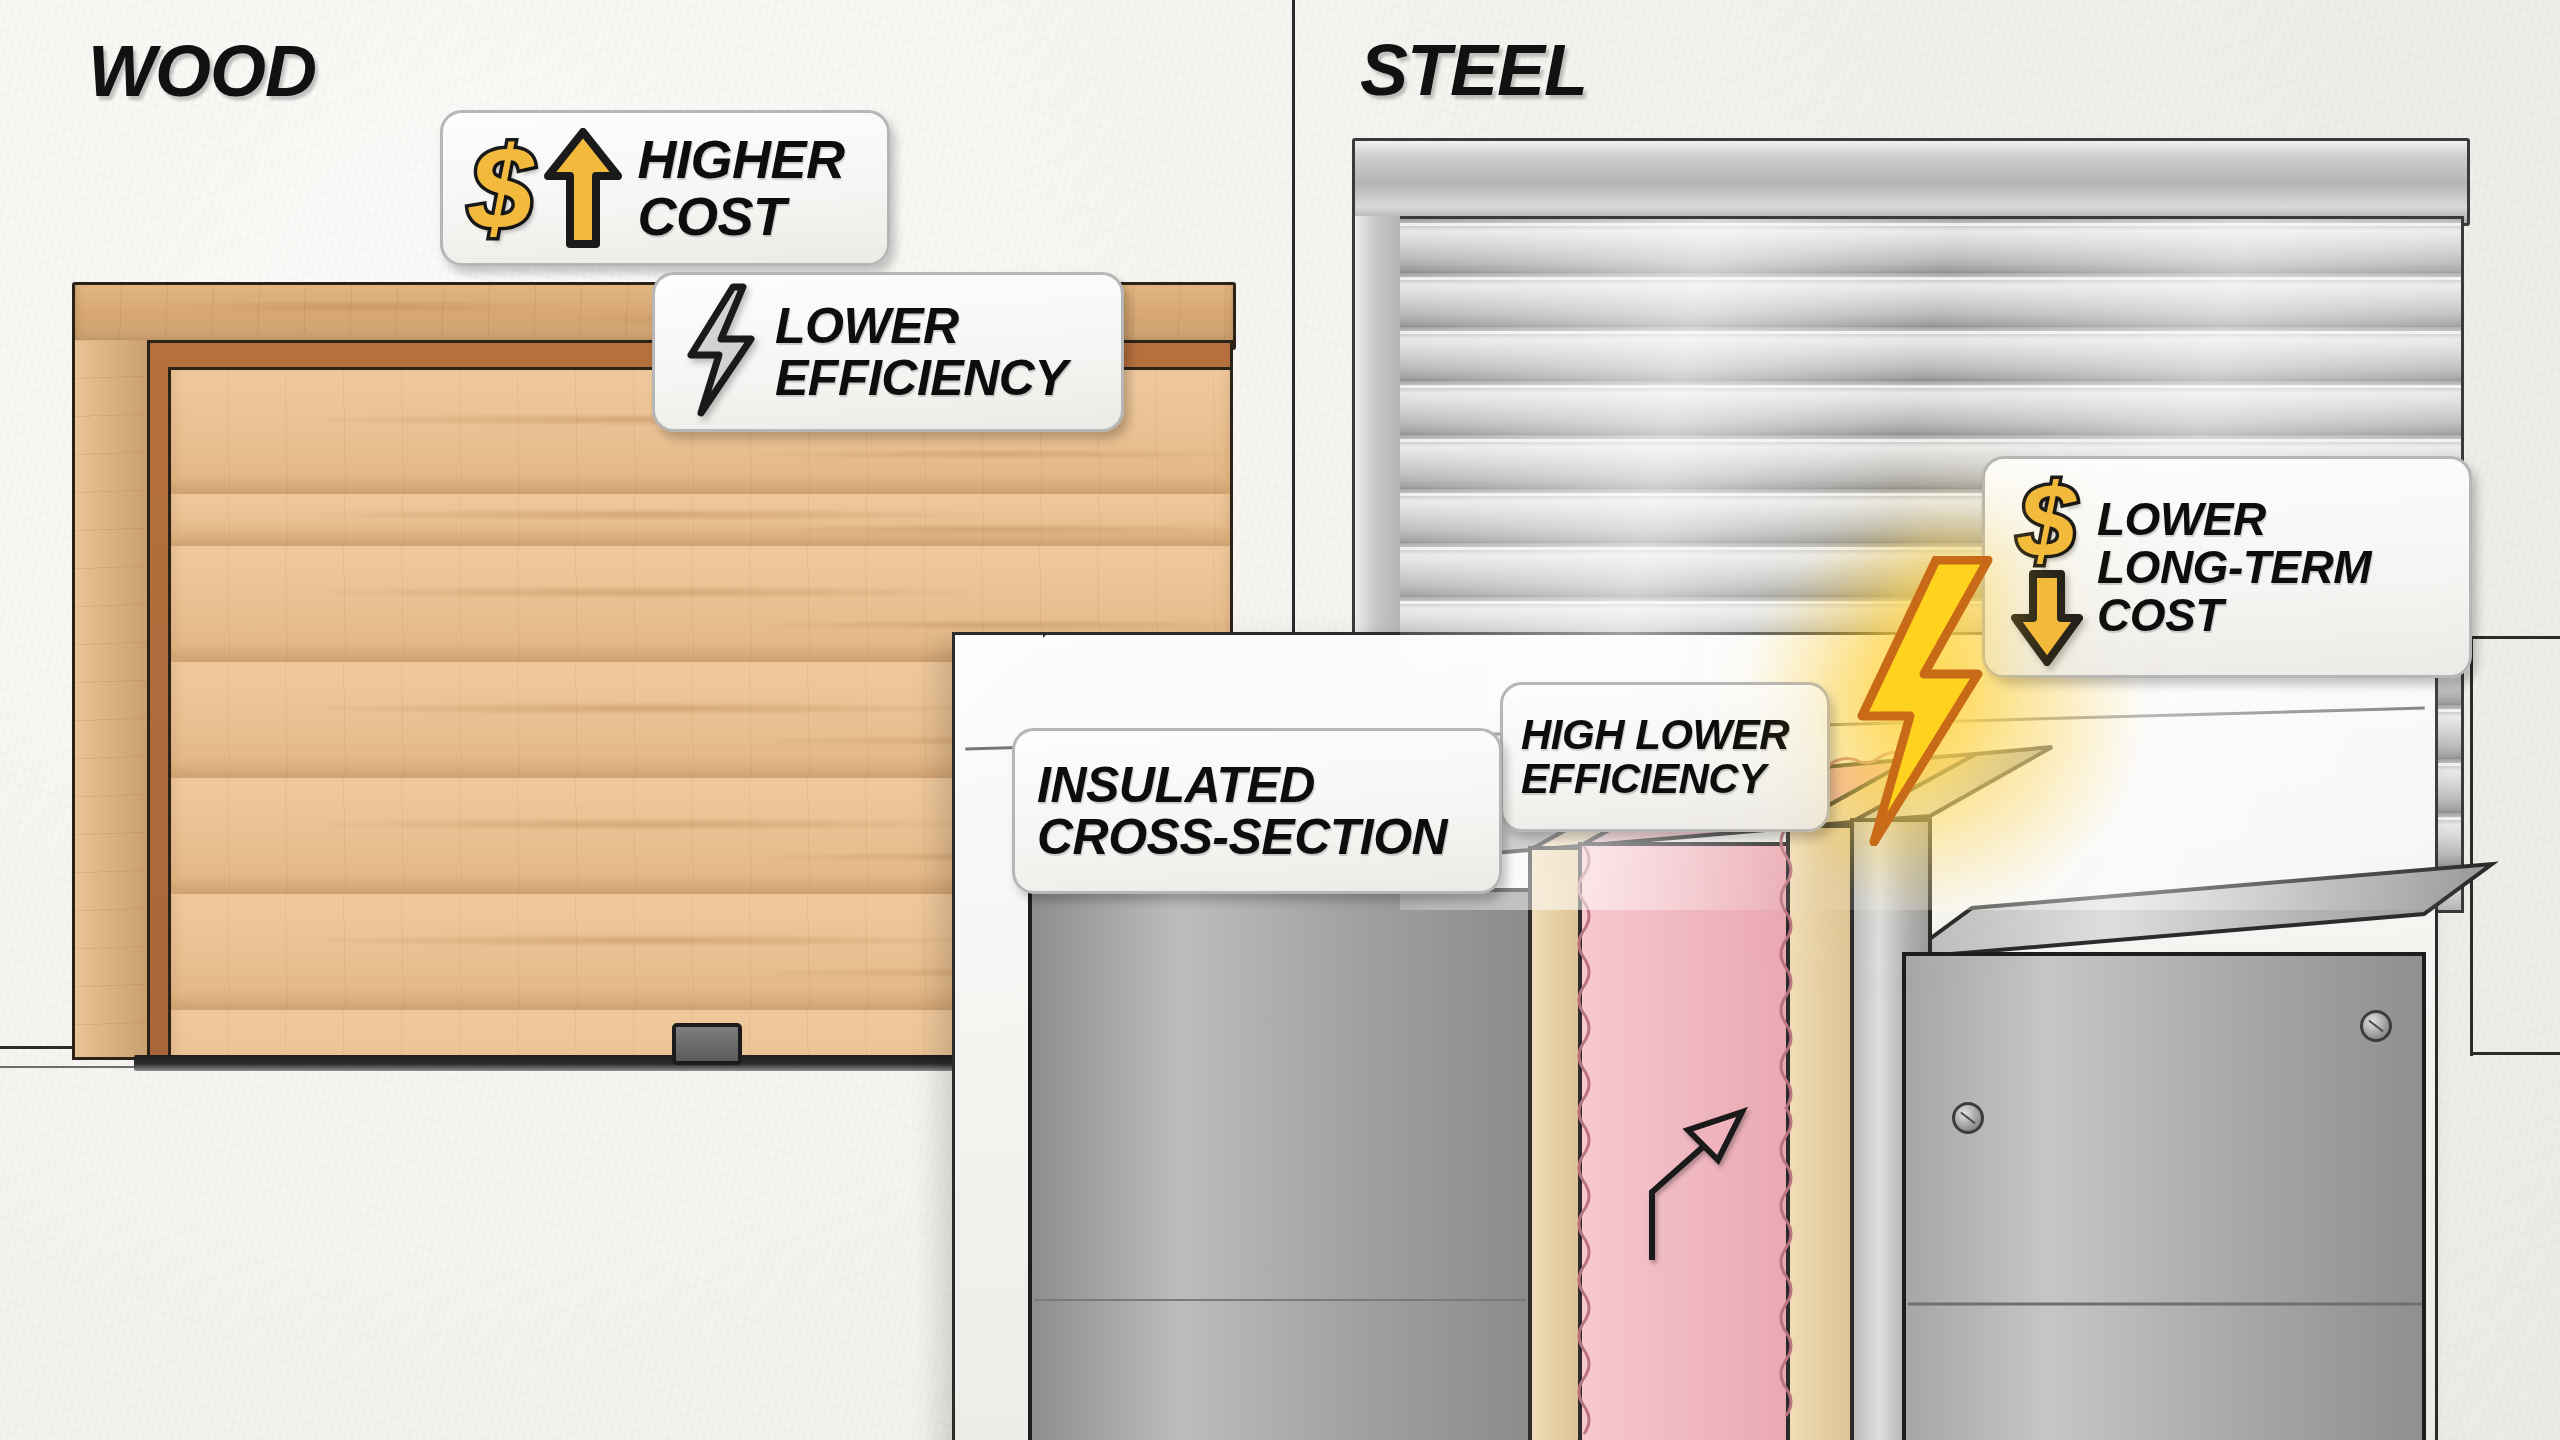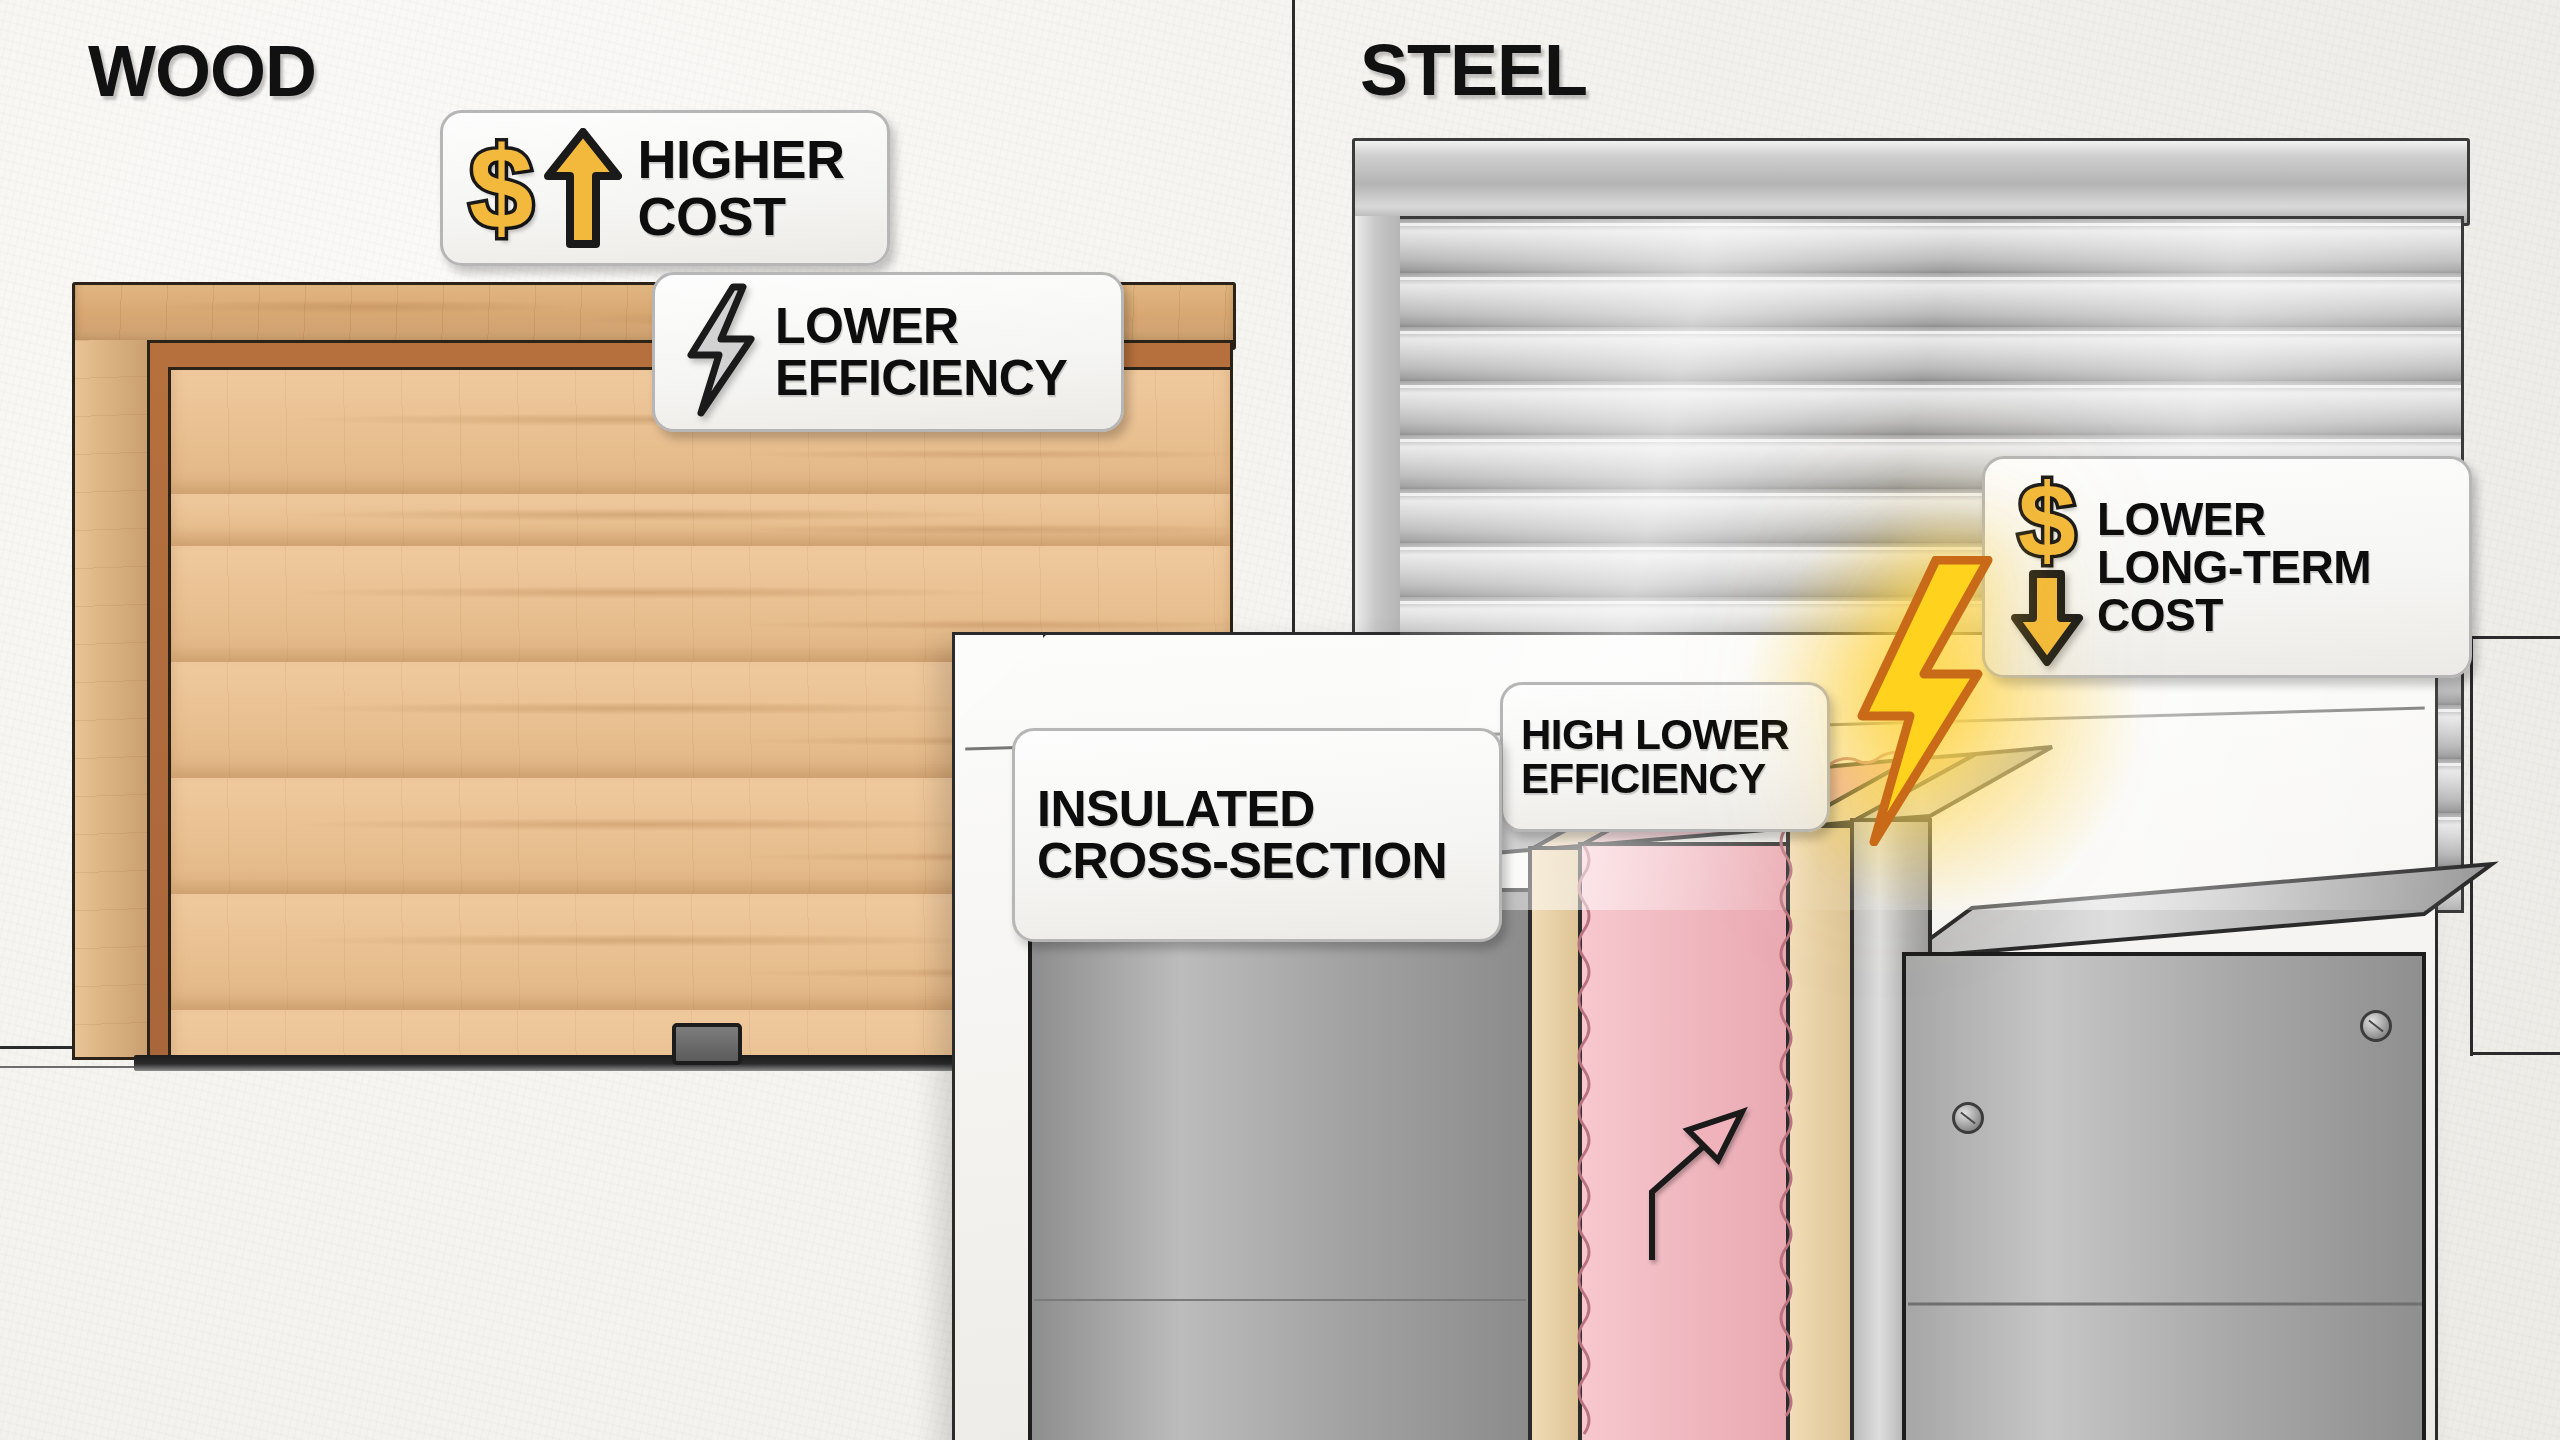--- a/index.html
+++ b/index.html
@@ -4,20 +4,21 @@
 <title>Wood vs Steel Garage Door Comparison</title>
 <style>
   html,body{margin:0;padding:0;background:#fff;}
   body{font-family:"Liberation Sans",sans-serif;}
 
   #stage{
     position:relative;
     width:2560px;height:1440px;
     overflow:hidden;
     background:#86efac;
+    font-style:italic;
   }
 
   
   #paper{
     position:absolute;inset:0;
     background:
       radial-gradient(circle at 18% 22%, #fbfaf8 0%, #f2f1ed 55%, #ecebe6 100%);
   }
   #paper::after{
     content:"";position:absolute;inset:0;
@@ -395,18 +396,18 @@
   </div>
 
   <div class="badge" style="left:1500px;top:682px;width:330px;height:150px;padding:14px 18px;">
     <span class="badge-text" style="font-size:42px;">HIGH LOWER
 EFFICIENCY</span>
   </div>
   <svg class="tail" style="left:1652px;top:824px;" width="90" height="60" viewBox="0 0 90 60">
     <polygon points="4,2 76,2 34,56" fill="#f5f5f3" stroke="#b6b6b6" stroke-width="3"></polygon>
   </svg>
 
-  <div class="badge" style="left:1012px;top:728px;width:490px;height:214px;padding:14px 22px;">
+  <div class="badge" style="left:1012px;top:728px;width:490px;height:166px;padding:14px 22px;">
     <span class="badge-text" style="font-size:50px;">INSULATED
 CROSS-SECTION</span>
   </div>
 
 </div>
 
 </body></html>

